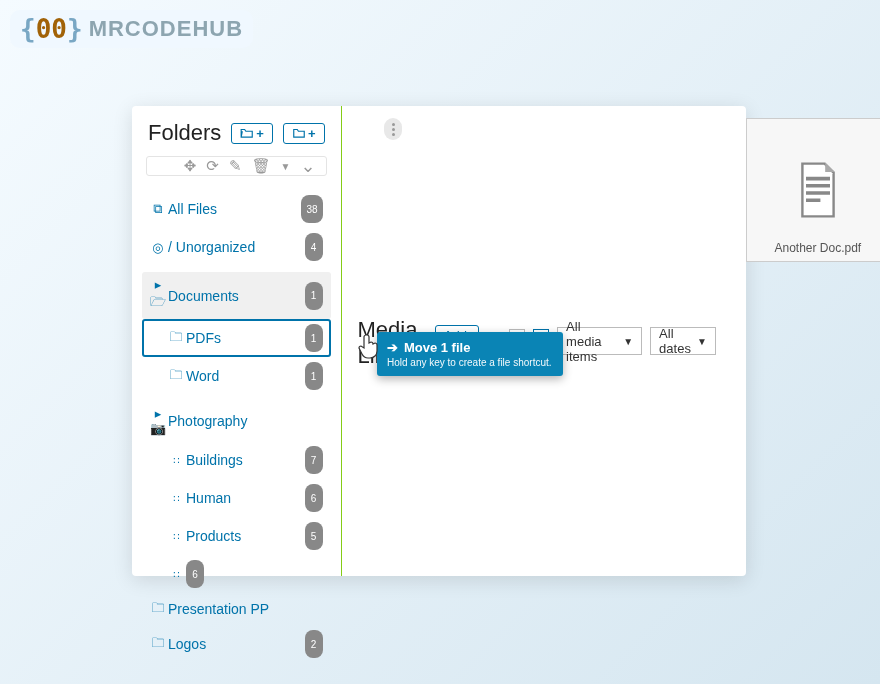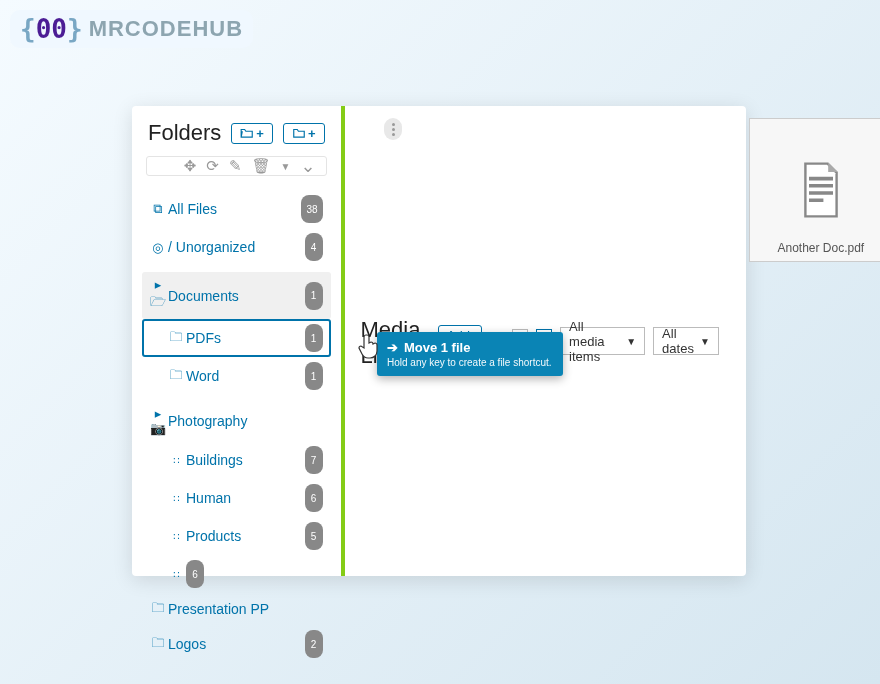--- a/index.html
+++ b/index.html
@@ -10,29 +10,29 @@
     overflow: hidden; position: relative;
   }
   
   .brand {
     position: absolute; left: 10px; top: 10px;
     display: flex; align-items: center; gap: 6px;
     background: #f0f8ff; padding: 4px 10px; border-radius: 10px;
   }
   .brand-glyph { font-family: monospace; font-size: 26px; font-weight: bold; }
   .brand-glyph .b { color: #79a7c4; }
-  .brand-glyph .o { color: #4c1d95; margin-top: 10px; }
+  .brand-glyph .o { color: #a16207; margin-top: 10px; }
   .brand-text { color: #8da5b0; font-size: 22px; font-weight: 600; letter-spacing: 1px; }
   
   .card {
     position: absolute; left: 132px; top: 106px; width: 614px; height: 470px;
     background: #fff; box-shadow: 0 4px 20px rgba(0,0,0,0.12);
     border-radius: 4px; display: flex;
   }
-  .col-left { width: 266px; border-right: 4px solid #84cc16; display: flex; flex-direction: column; }
+  .col-left { width: 266px; border-right: 1px solid #84cc16; display: flex; flex-direction: column; }
   .col-right { flex: 1; display: flex; }
   
   .pane-head { display: flex; align-items: center; gap: 10px; padding: 14px 16px 10px; }
   .pane-title { font-size: 22px; color: #222; font-weight: 400; }
   .btn-small {
     border: 1px solid #0073aa; color: #0073aa; background: #fff;
     font-size: 13px; padding: 2px 8px; border-radius: 3px; cursor: pointer;
     display: inline-flex; align-items: center; gap: 2px;
   }
   

